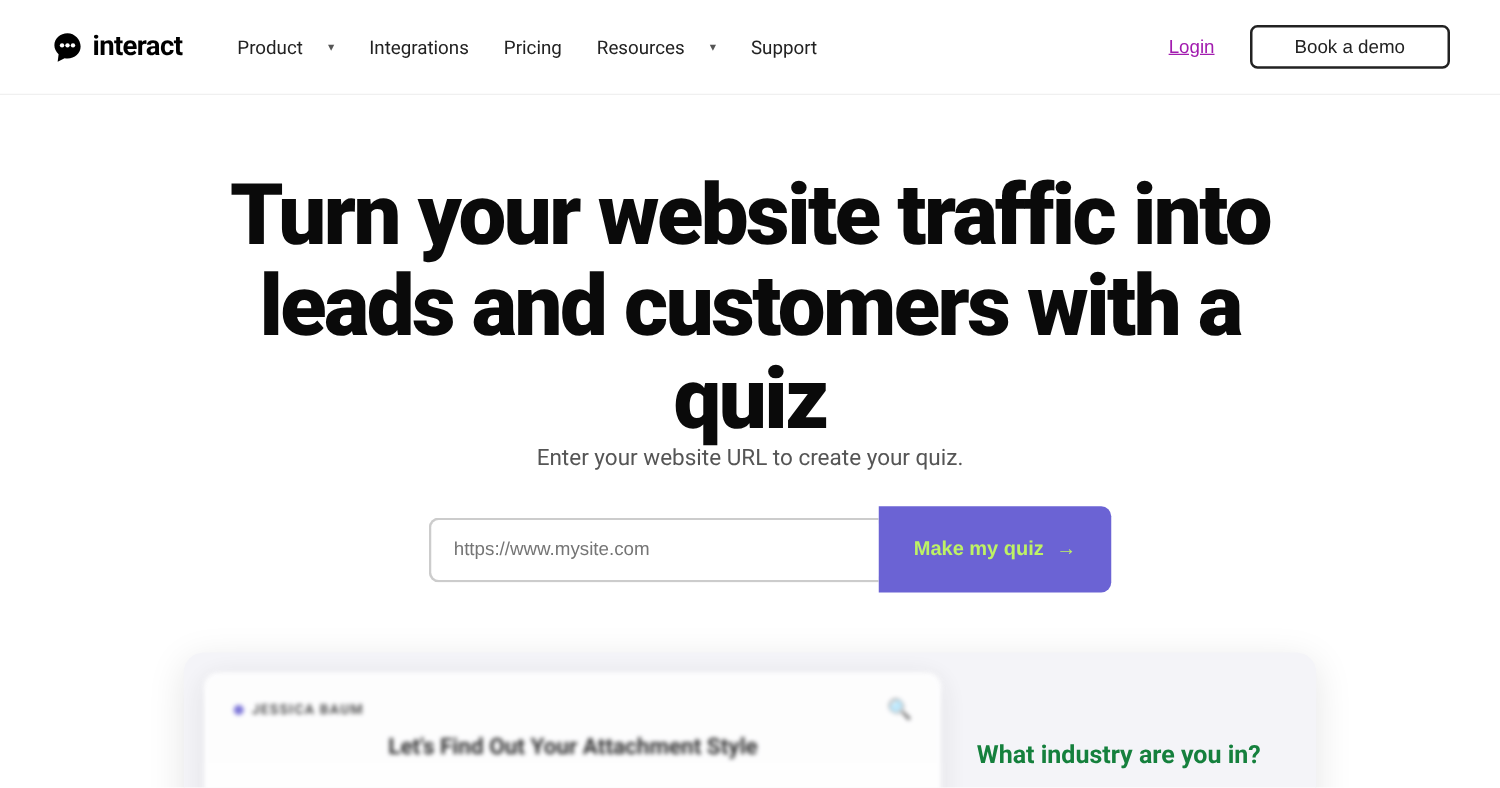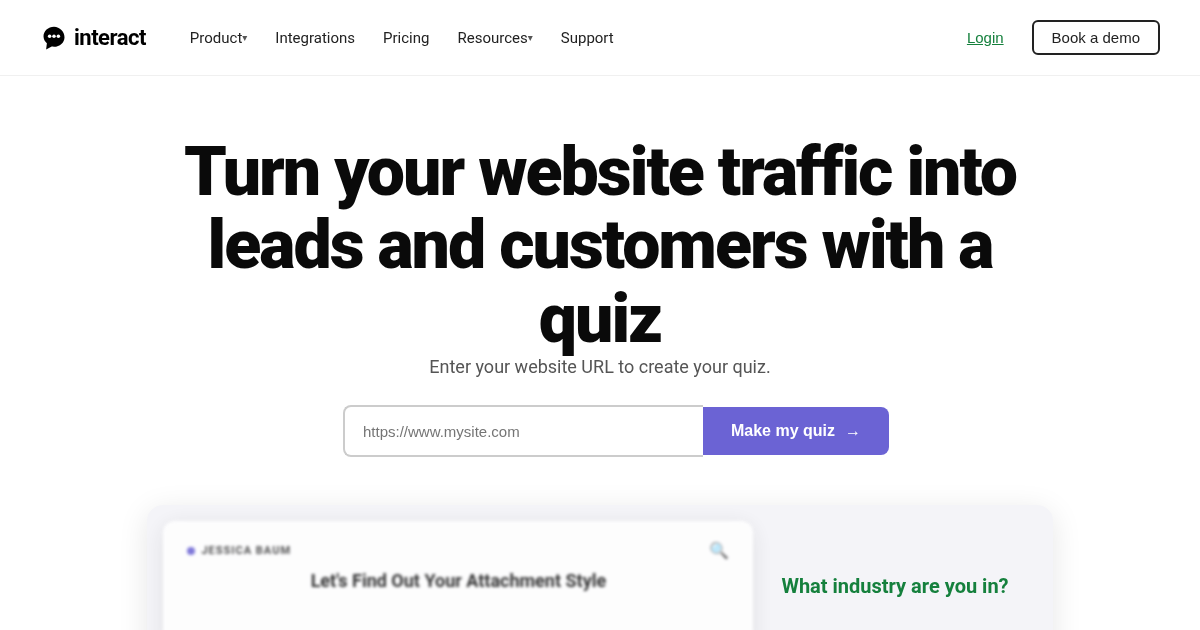--- a/index.html
+++ b/index.html
@@ -55,21 +55,21 @@
 
     .nav-links {
       display: flex;
       align-items: center;
       gap: 4px;
     }
 
     .nav-link {
       display: flex;
       align-items: center;
-      gap: 0;
+      gap: 20px;
       padding: 6px 12px;
       font-size: 15px;
       color: #222;
       text-decoration: none;
       cursor: pointer;
       border-radius: 6px;
     }
 
     .chevron {
       font-size: 10px;
@@ -77,35 +77,35 @@
     }
 
     .nav-right {
       display: flex;
       align-items: center;
       gap: 16px;
     }
 
     .login-btn {
       font-size: 15px;
-      color: #15803d;
+      color: #a21caf;
       background: none;
       border: none;
       cursor: pointer;
       padding: 6px 12px;
       text-decoration: underline;
     }
 
     .demo-btn {
       font-size: 15px;
       color: #222;
       background: #fff;
       border: 2px solid #222;
       border-radius: 6px;
-      padding: 7px 18px;
+      padding: 7px 34px;
       cursor: pointer;
       font-weight: 500;
     }
 
     
     .hero {
       display: flex;
       flex-direction: column;
       align-items: center;
       padding-top: 60px;
@@ -142,24 +142,24 @@
       border-right: none;
       border-radius: 8px 0 0 8px;
       padding: 0 18px;
       font-size: 15px;
       color: #999;
       outline: none;
       background: #fff;
     }
 
     .quiz-btn {
-      height: 48px;
+      height: 69px;
       padding: 0 28px;
       background: #6b63d4;
-      color: #ffffff;
+      color: #bef264;
       border: none;
       border-radius: 0 8px 8px 0;
       font-size: 16px;
       font-weight: 600;
       cursor: pointer;
       display: flex;
       align-items: center;
       gap: 10px;
       white-space: nowrap;
     }

